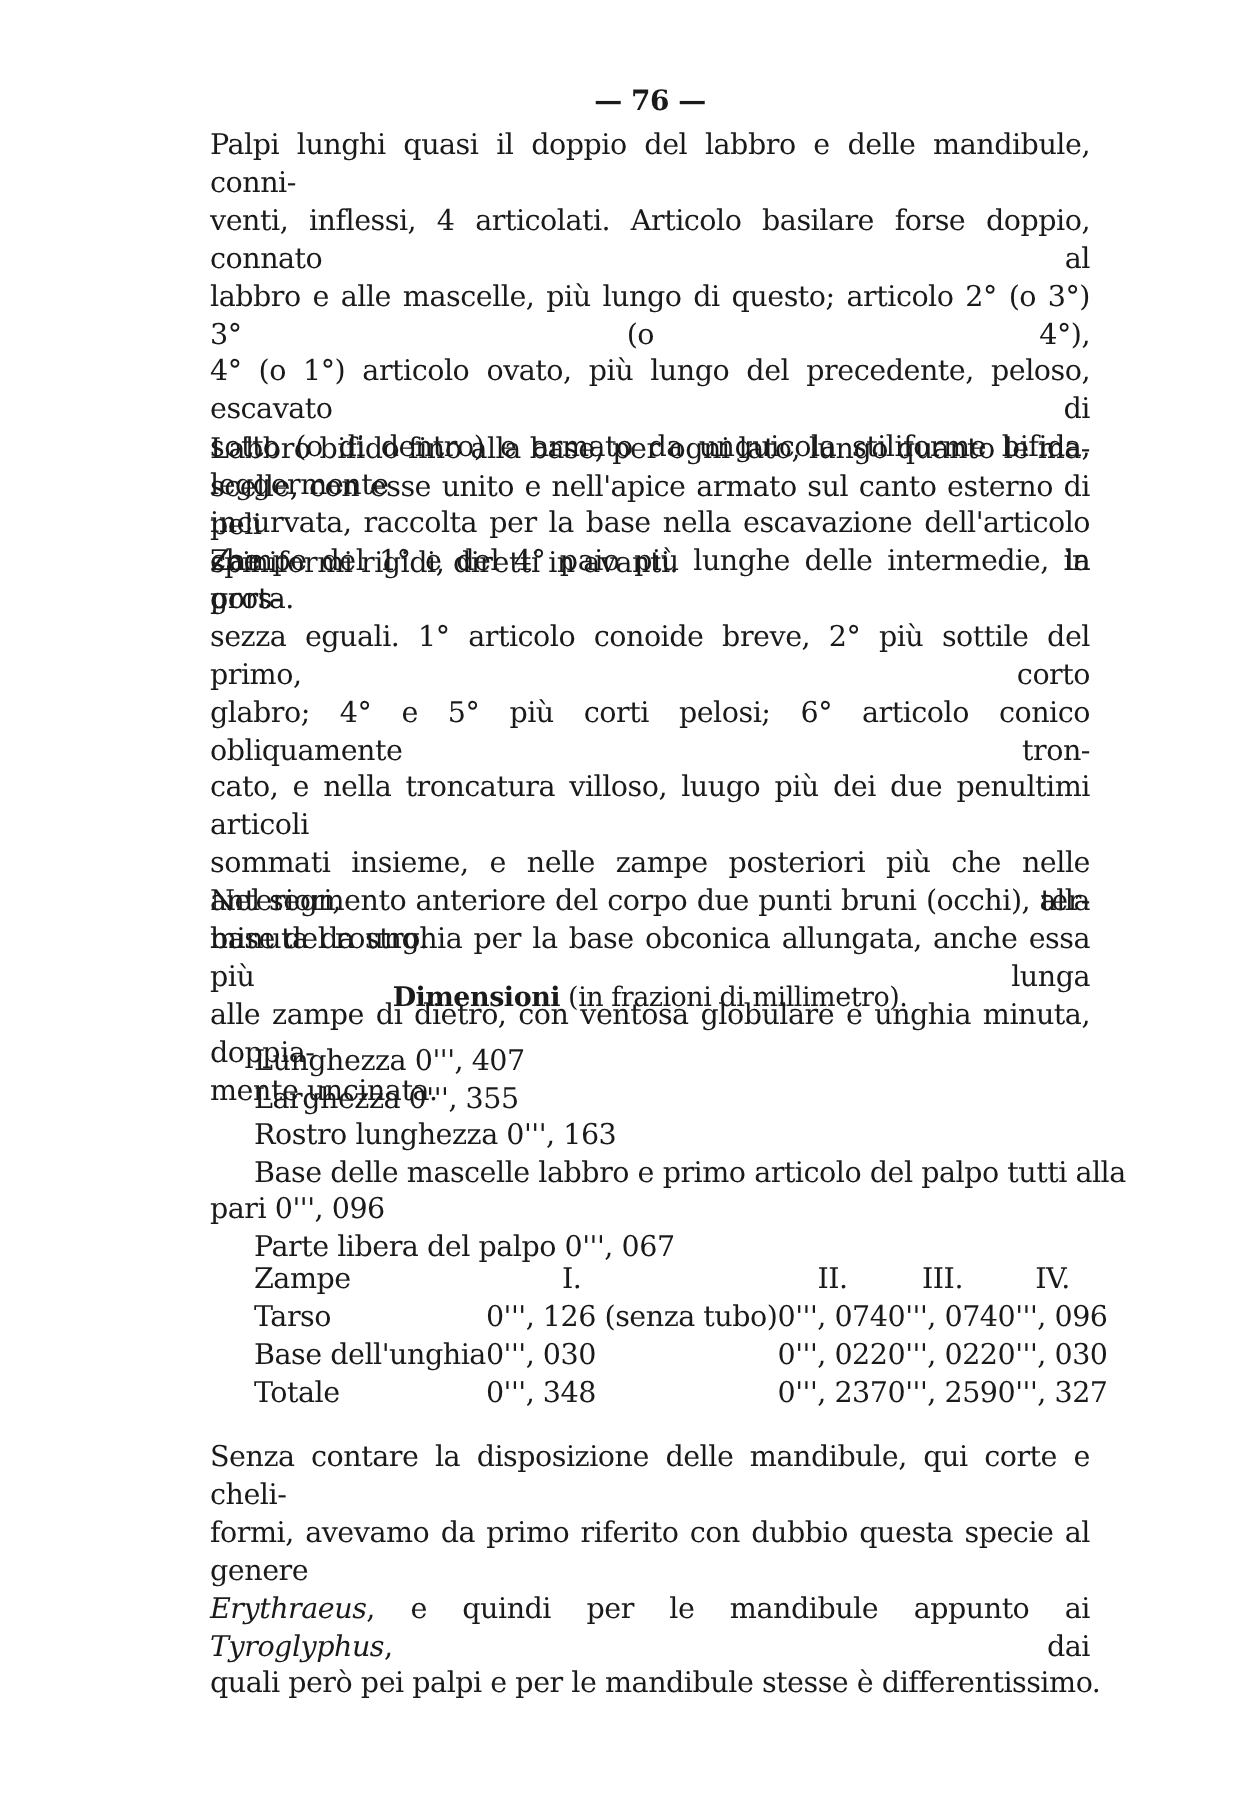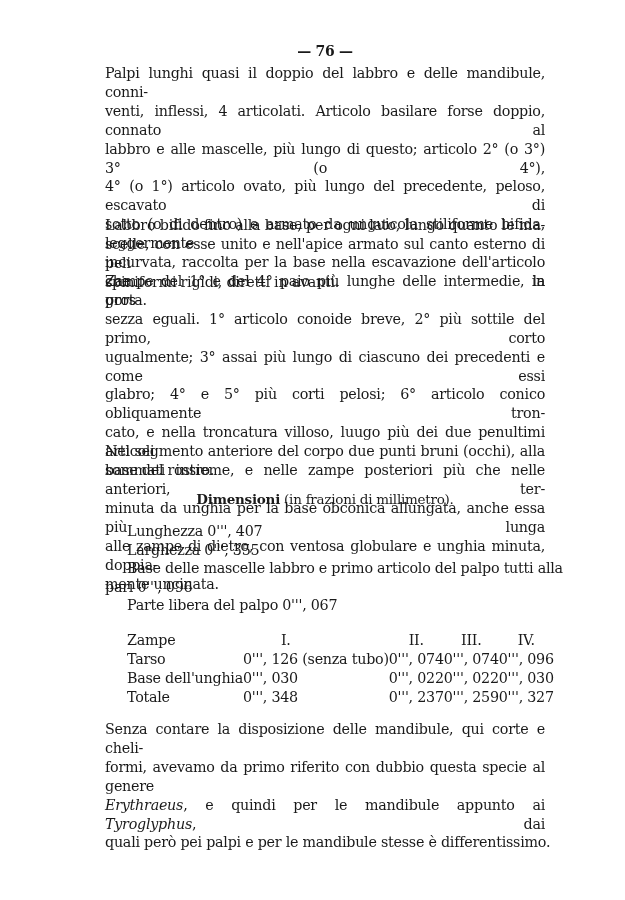--- a/index.html
+++ b/index.html
@@ -71,41 +71,41 @@
 
   <div class="body-text" style="top:216px">
     <span class="jline"><span class="indent"></span><span>Labbro bifido fino alla base, per ogni lato, lungo quanto le ma-</span></span>
     <span class="jline">scelle, con esse unito e nell'apice armato sul canto esterno di peli</span>
     <span class="line">spiniformi rigidi, diretti in avanti.</span>
   </div>
 
   <div class="body-text" style="top:272px">
     <span class="jline"><span class="indent"></span><span>Zampe del 1° e del 4° paio più lunghe delle intermedie, in gros-</span></span>
     <span class="jline">sezza eguali. 1° articolo conoide breve, 2° più sottile del primo, corto</span>
-    <span class="jline">ugualmente; 3° assai più lungo di ciascuno dei precedenti e come essi</span>
     <span class="jline">glabro; 4° e 5° più corti pelosi; 6° articolo conico obliquamente tron-</span>
     <span class="jline">cato, e nella troncatura villoso, luugo più dei due penultimi articoli</span>
     <span class="jline">sommati insieme, e nelle zampe posteriori più che nelle anteriori, ter-</span>
     <span class="jline">minuta da unghia per la base obconica allungata, anche essa più lunga</span>
     <span class="jline">alle zampe di dietro, con ventosa globulare e unghia minuta, doppia-</span>
     <span class="line">mente uncinata.</span>
   </div>
 
   <div class="body-text" style="top:442px">
     <span class="jline"><span class="indent"></span><span>Nel segmento anteriore del corpo due punti bruni (occhi), alla</span></span>
     <span class="line">base del rostro.</span>
   </div>
 
   <div class="heading">
     <span class="em">Dimensioni</span><span> (in frazioni di millimetro).</span>
   </div>
 
   <div class="dims">
     <span class="row in">Lunghezza 0''', 407</span>
     <span class="row in">Larghezza 0''', 355</span>
+    <span class="row in">Rostro lunghezza 0''', 163</span>
     <span class="row in jline" style="height:18.6px">Base delle mascelle labbro e primo articolo del palpo tutti alla</span>
     <span class="row">pari 0''', 096</span>
     <span class="row in">Parte libera del palpo 0''', 067</span>
   </div>
 
   <table class="legs">
     <tbody>
         <tr>
       <td class="c0">Zampe</td>
       <td class="c1" style="padding-left:38px;width:112px">I.</td>

